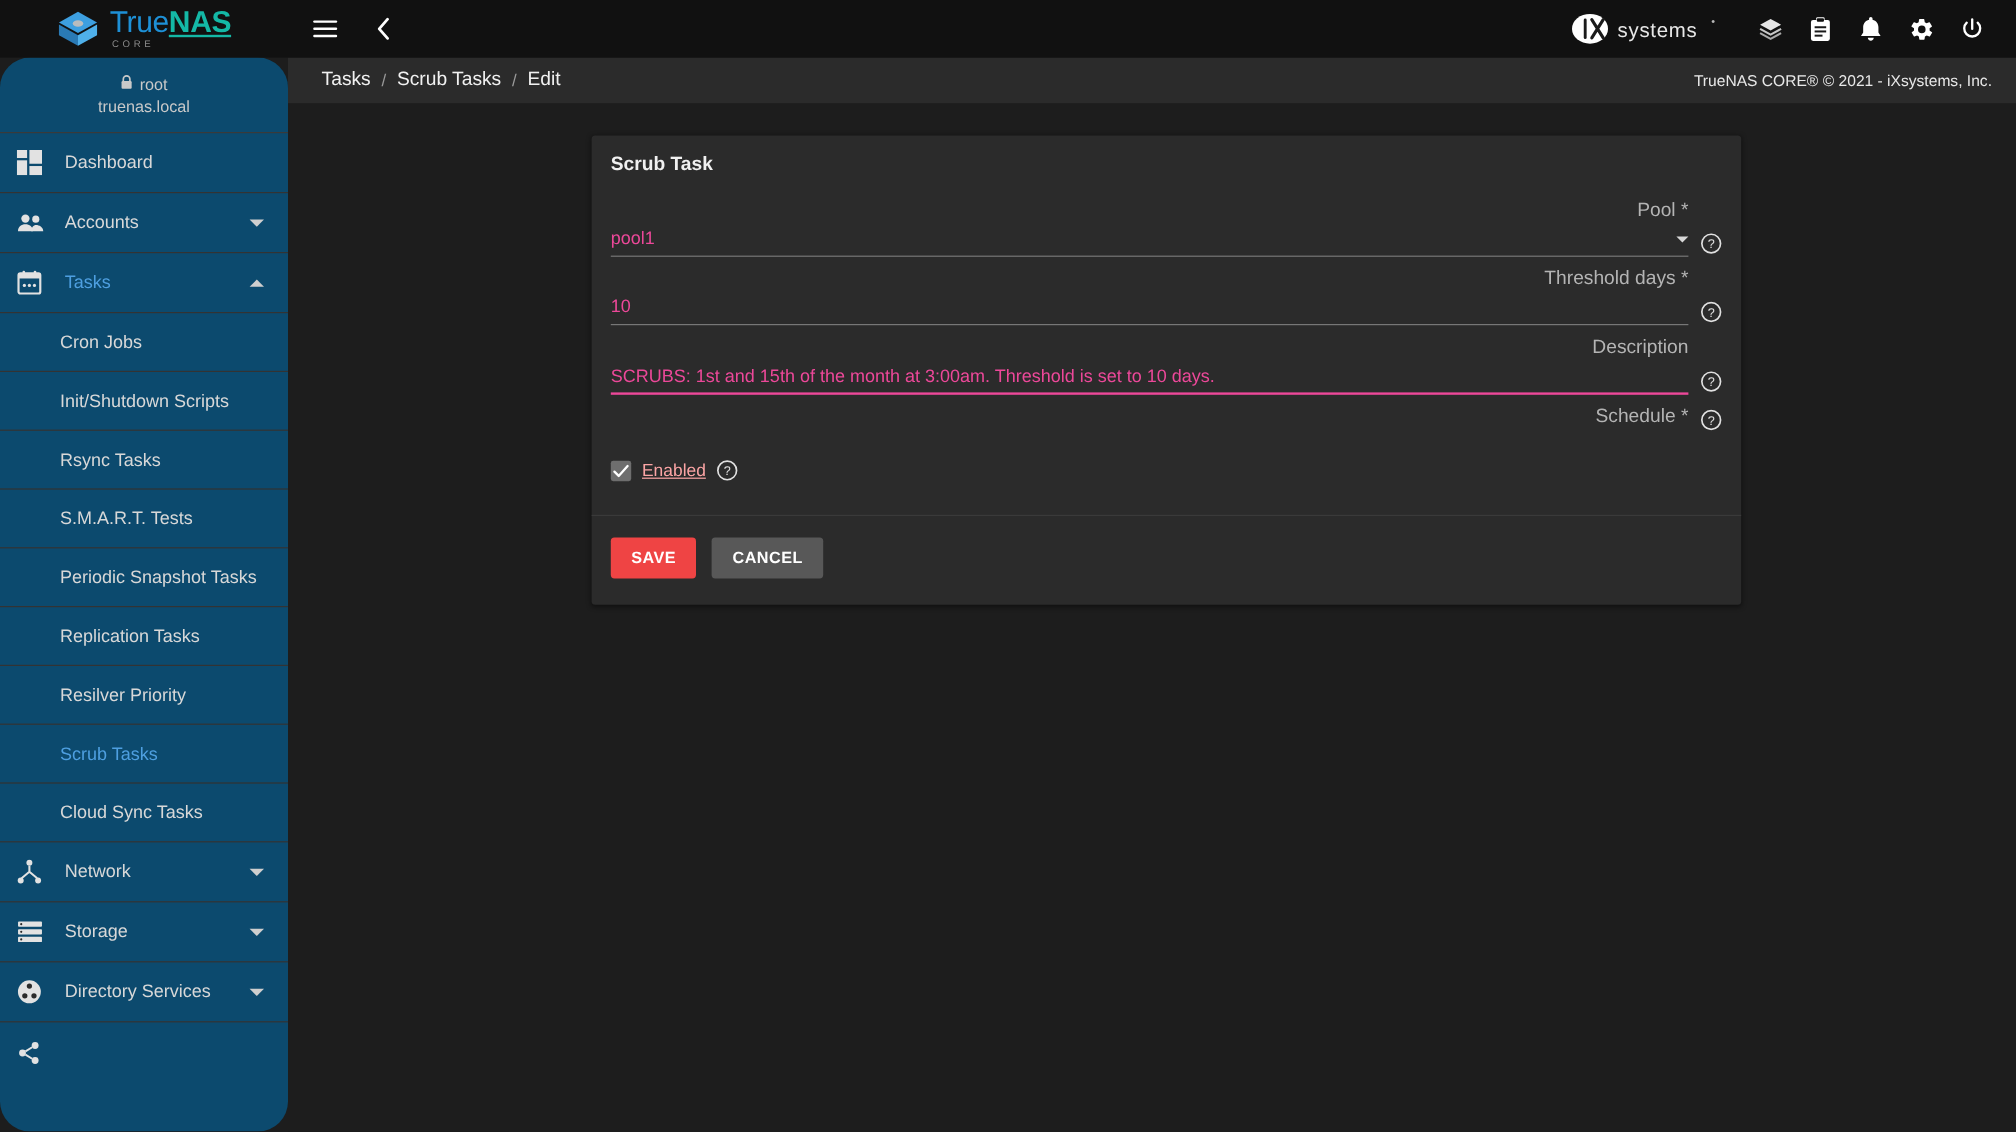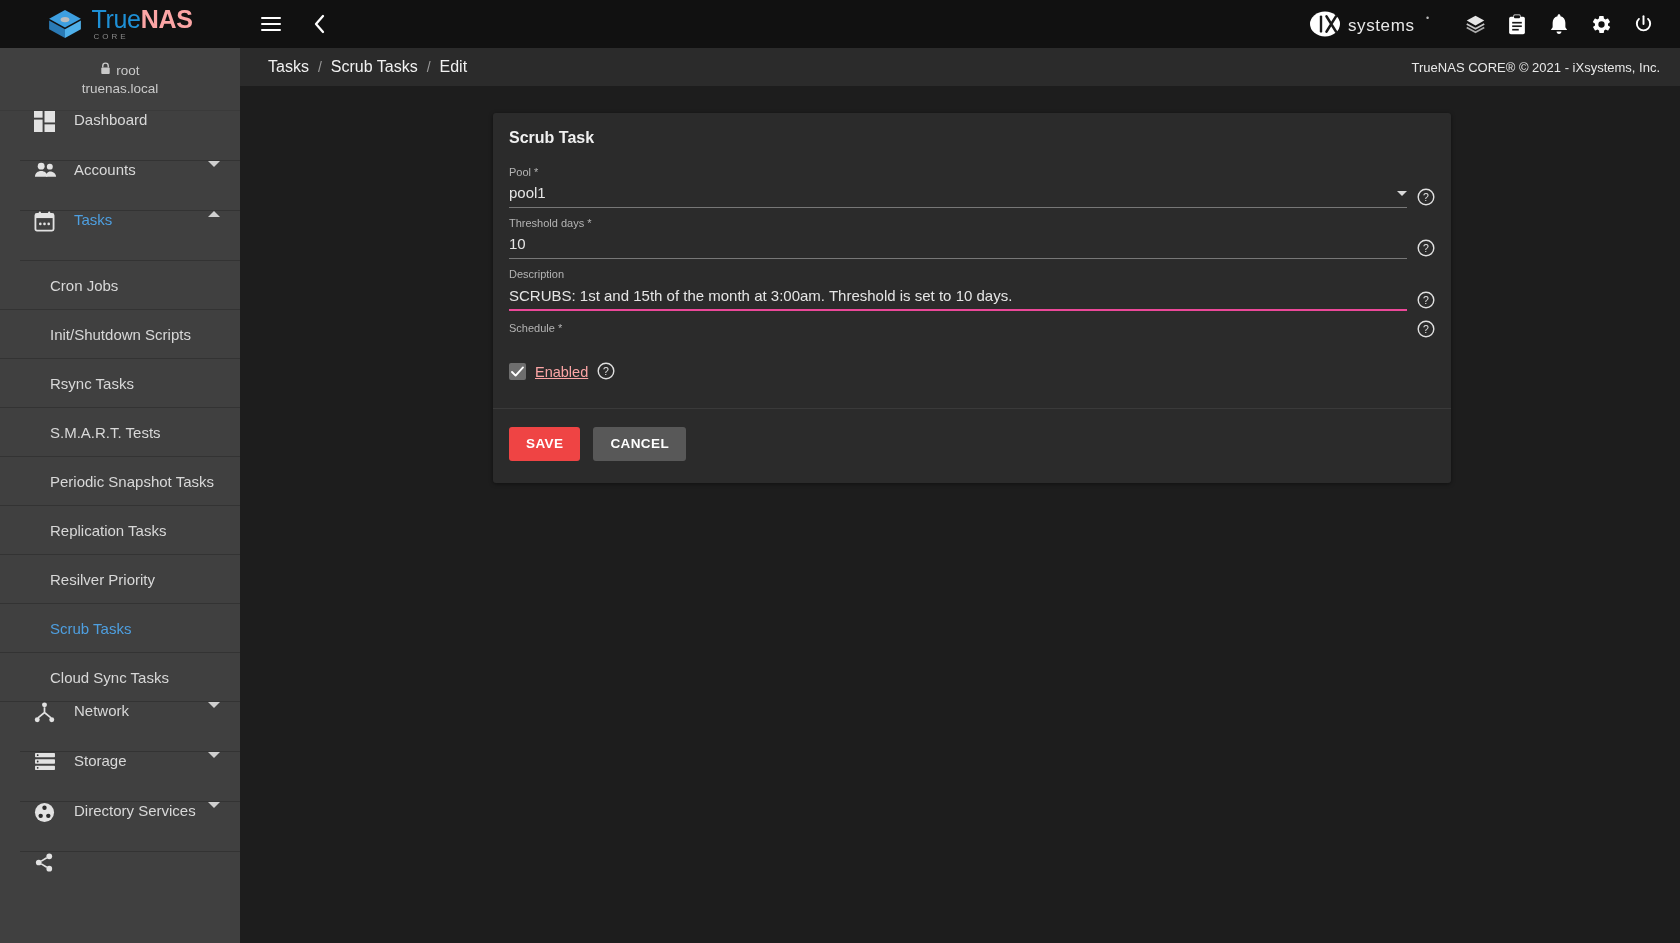--- a/index.html
+++ b/index.html
@@ -46,21 +46,21 @@
     gap: 8px;
   }
   .logo-mark { width: 36px; height: 30px; display: block; }
   .logo-text-block { display: flex; flex-direction: column; align-items: flex-start; line-height: 1; }
   .logo-text {
     font-size: 25px;
     font-weight: 400;
     letter-spacing: -0.3px;
     color: #1e90d6;
   }
-  .logo-text b { color: #fca5a5; font-weight: 700; }
+  .logo-text b { color: #14b8a6; font-weight: 700; text-decoration: underline; }
   .logo-sub {
     font-size: 8px;
     letter-spacing: 3px;
     color: #8a8a8a;
     margin-top: 1px;
     margin-left: 2px;
   }
 
   .topbar-controls {
     display: flex;
@@ -88,46 +88,46 @@
   .ix-logo { display: flex; align-items: center; margin-right: 14px; }
   .ix-logo svg { display: block; }
 
   
   .body-wrap { display: flex; flex: 1 1 auto; min-height: 0; }
 
   
   .sidebar {
     width: 240px;
     flex: 0 0 240px;
-    background: #404040;
+    background: #0c4a6e;
     overflow: hidden;
     position: relative;
+    border-radius: 25px;
   }
   .user-block {
     padding: 14px 0 14px 0;
     text-align: center;
     border-bottom: 1px solid #3a3a3a;
   }
   .user-line1 {
     font-size: 13.5px;
     color: #c9c9c9;
     display: flex; align-items: center; justify-content: center; gap: 5px;
   }
   .lock-ico { display: inline-block; }
   .user-line2 { font-size: 13.5px; color: #c9c9c9; margin-top: 3px; }
 
   .nav-item {
     height: 50px;
     display: flex;
-    align-items: flex-start;
+    align-items: center;
     padding: 0 14px 0 14px;
     border-bottom: 1px solid #333333;
     cursor: pointer;
     color: #d6d6d6;
-    margin-left: 20px;
   }
   .nav-ico {
     width: 34px;
     flex: 0 0 34px;
     display: flex; align-items: center; justify-content: flex-start;
     color: #e2e2e2;
   }
   .nav-label {
     font-size: 15px;
     flex: 1 1 auto;
@@ -212,36 +212,37 @@
     gap: 10px;
     padding-top: 9px;
   }
   .field {
     flex: 1 1 auto;
     min-width: 0;
     position: relative;
     padding-bottom: 0;
   }
   .field-label {
-    font-size: 11px;
+    font-size: 16px;
     color: #b4b4b4;
     line-height: 1.2;
     margin-bottom: 4px;
+    text-align: right;
   }
   .field-inputline {
     display: flex;
     align-items: center;
     border-bottom: 1px solid #777777;
     padding-bottom: 4px;
   }
   .field-inputline.focused { border-bottom: 2px solid #ec4899; padding-bottom: 3px; }
   .field-value {
     flex: 1 1 auto;
     font-size: 15px;
-    color: #e5e5e5;
+    color: #ec4899;
     line-height: 20px;
     background: transparent;
     border: none;
     outline: none;
     font-family: "Liberation Sans", sans-serif;
     padding: 0;
     min-width: 0;
   }
   .sel-caret {
     width: 0; height: 0;

